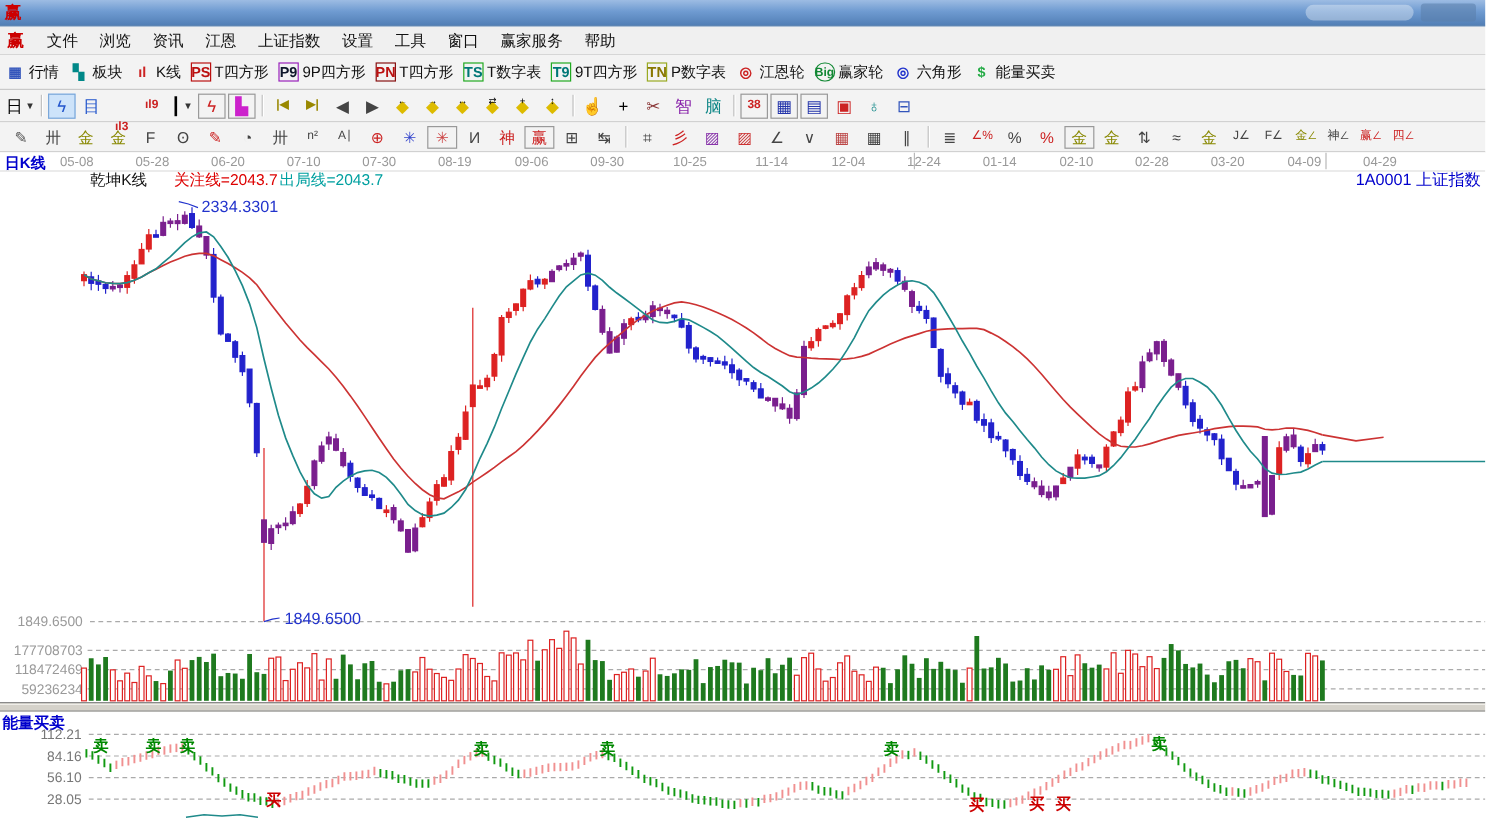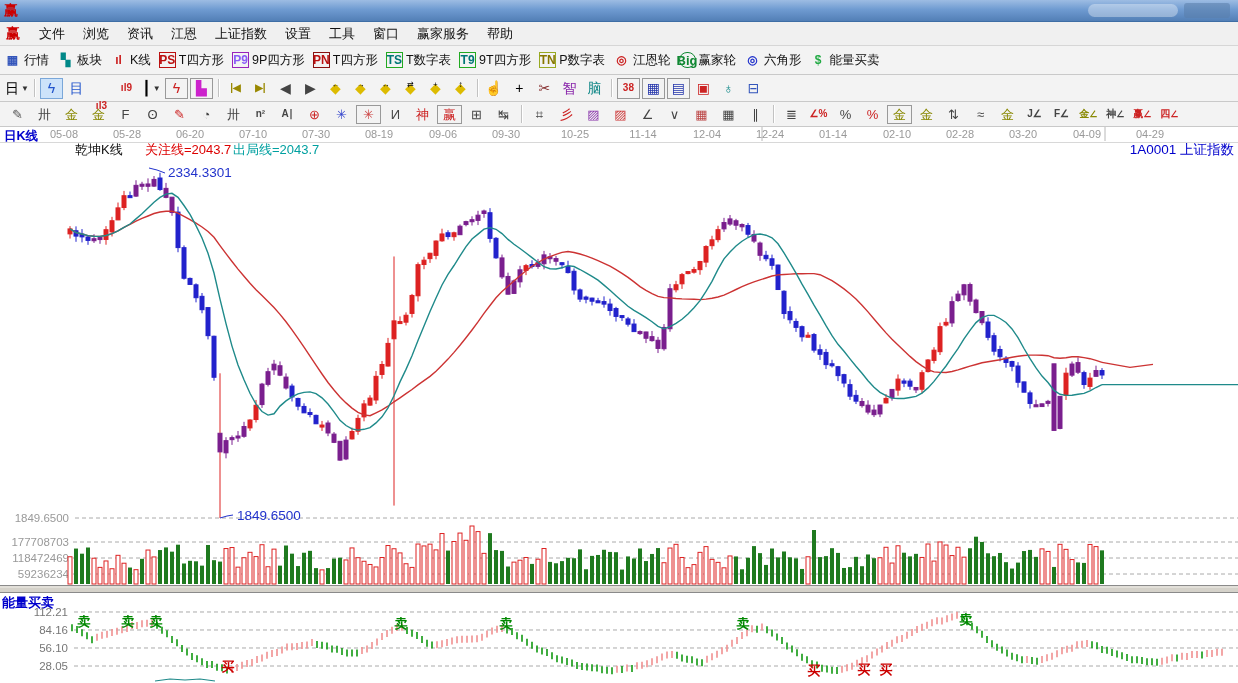--- a/index.html
+++ b/index.html
@@ -15,33 +15,33 @@
   .menubar .logo{color:#cc0000;font-weight:bold;font-size:14px;margin:0 10px 0 6px;}
   .menu-item{font-size:13px;color:#111;padding:0 9px;cursor:default;}
   
   .tb{display:flex;align-items:center;background:#f3f3f3;border-bottom:1px solid #c9c9c9;box-sizing:border-box;padding-left:4px;}
   .tb1{height:29px;}
   .tb2{height:27px;}
   .tb3{height:25px;}
   .tmain{display:flex;align-items:center;margin-right:8px;}
   .tmain .ic{width:17px;height:16px;display:flex;align-items:center;justify-content:center;font-size:12px;font-weight:bold;margin-right:3px;box-sizing:border-box;}
   .tmain .ic.boxed{border:1px solid;}
-  .tmain .ic.small{font-size:13px;border-radius:8px;}
+  .tmain .ic.small{font-size:10px;border-radius:8px;}
   .tmain .tlabel{font-size:12.5px;color:#111;}
   .tbtn{height:21px;min-width:23px;display:flex;align-items:center;justify-content:center;position:relative;margin:0 1px;box-sizing:border-box;}
   .tbtn .g{font-size:14px;line-height:1;}
   .tbtn .g.multi{font-size:10px;font-weight:bold;}
   .tbtn.sel{background:#cde3fa;border:1px solid #7aa7d9;}
   .tbtn.boxed{border:1px solid #999;}
   .tbtn .dd{font-size:8px;color:#333;margin-left:2px;}
   .tbtn .ov{position:absolute;font-size:8px;color:#000;top:2px;left:50%;transform:translateX(-50%);}
   .tsep{width:1px;height:18px;background:#c2c2c2;box-shadow:1px 0 0 #ffffff;margin:0 4px;}
   .t3btn{height:19px;min-width:25px;display:flex;align-items:center;justify-content:center;margin:0 1px;box-sizing:border-box;}
   .t3btn .g{font-size:13px;line-height:1;}
-  .t3btn .g.multi{font-size:10px;font-weight:bold;}
+  .t3btn .g.multi{font-size:10px;font-weight:normal;}
   .t3btn.boxed{border:1px solid #999;}
   .chart-wrap{height:557px;position:relative;background:#fff;}
   svg{display:block;}
 </style>
 </head>
 <body>
 
 <div class="app">
   <div class="titlebar">
     <span class="logo">赢</span>
@@ -74,21 +74,21 @@
       </div>
       <div class="tmain">
         <span class="ic" style="color: rgb(204, 34, 34);">ıl</span>
         <span class="tlabel">K线</span>
       </div>
       <div class="tmain">
         <span class="ic boxed" style="color: rgb(187, 17, 17); border-color: rgb(187, 17, 17);">PS</span>
         <span class="tlabel">T四方形</span>
       </div>
       <div class="tmain">
-        <span class="ic boxed" style="color: #8b5cf6; border-color: rgb(153, 34, 187);">P9</span>
+        <span class="ic boxed" style="color: #0f172a; border-color: rgb(153, 34, 187);">P9</span>
         <span class="tlabel">9P四方形</span>
       </div>
       <div class="tmain">
         <span class="ic boxed" style="color: rgb(187, 17, 17); border-color: rgb(136, 17, 17);">PN</span>
         <span class="tlabel">T四方形</span>
       </div>
       <div class="tmain">
         <span class="ic boxed" style="color: rgb(0, 119, 119); border-color: rgb(34, 170, 34);">TS</span>
         <span class="tlabel">T数字表</span>
       </div>

